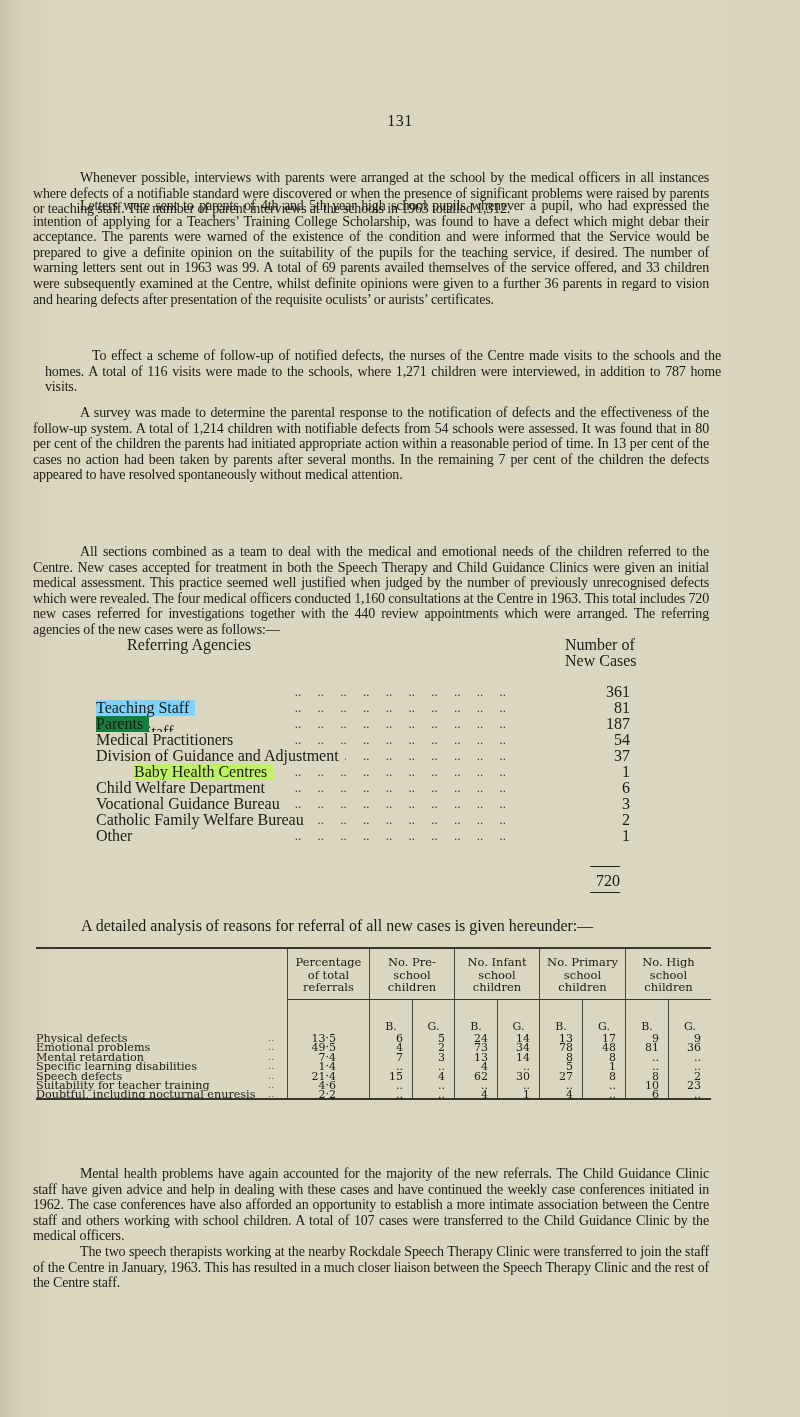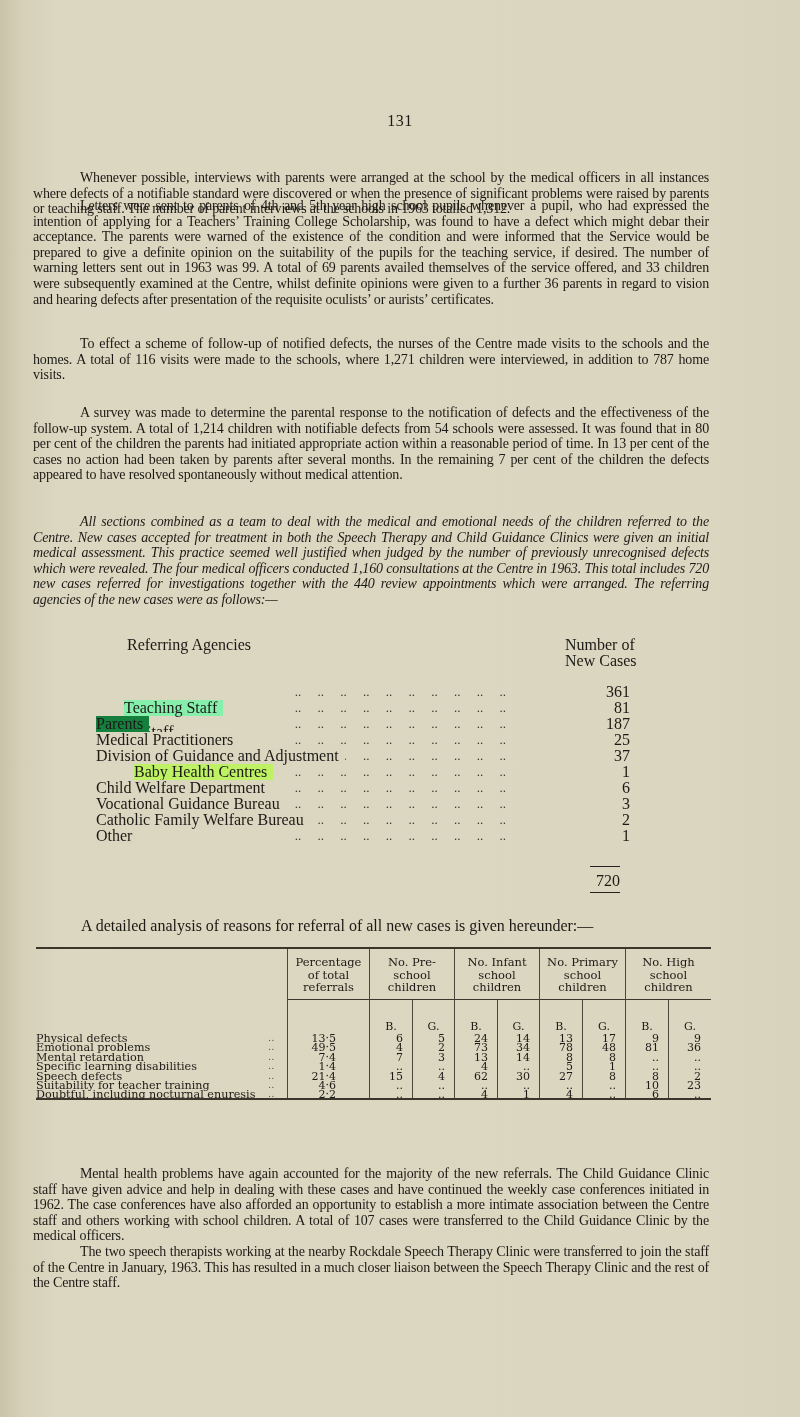--- a/index.html
+++ b/index.html
@@ -15,21 +15,21 @@
   .para {
     position:absolute; left:33px; width:676px;
     font-size:14px; line-height:15.6px; text-align:justify;
     font-stretch:condensed; letter-spacing:-0.15px;
   }
   .para .ind { display:inline-block; width:47px; }
   .p1 { top:170px; }
   .p2 { top:198px; }
   .p3 { top:336px; }
   .p4 { top:405px; }
-  .p5 { top:514px;font-style:italic; }
+  .p5 { top:544px; }
   .p6 { top:1166px; }
   .p7 { top:1244px; }
 
   
   .ag-head-left { position:absolute; left:127px; top:636px; font-size:16px; }
   .ag-head-right { position:absolute; left:565px; top:637px; font-size:16px; line-height:16px; }
   .ag-list { position:absolute; left:96px; top:684px; width:540px; }
   .ag-row { position:relative; height:16px; font-size:16px; line-height:16px; }
   .ag-row .lbl { position:absolute; left:0; white-space:nowrap; background:transparent; }
   .ag-row .dots { position:absolute; left:0; right:130px; top:0; letter-spacing:0; overflow:hidden; white-space:nowrap; color:#3b372f; font-size:13px; text-align:right; }
@@ -51,50 +51,50 @@
 </style>
 </head>
 <body>
 
 <div>
 
   <div class="page-num">131</div>
 
   <p class="para p1" style="margin:0"><span class="ind"></span><span>Whenever possible, interviews with parents were arranged at the school by the medical officers in all instances where defects of a notifiable standard were discovered or when the presence of significant problems were raised by parents or teaching staff.  The number of parent interviews at the schools in 1963 totalled 1,312.</span></p>
   <p class="para p2" style="margin:0"><span class="ind"></span><span>Letters were sent to parents of 4th and 5th year high school pupils whenever a pupil, who had expressed the intention of applying for a Teachers’ Training College Scholarship, was found to have a defect which might debar their acceptance.  The parents were warned of the existence of the condition and were informed that the Service would be prepared to give a definite opinion on the suitability of the pupils for the teaching service, if desired.  The number of warning letters sent out in 1963 was 99. A total of 69 parents availed themselves of the service offered, and 33 children were subsequently examined at the Centre, whilst definite opinions were given to a further 36 parents in regard to vision and hearing defects after presentation of the requisite oculists’ or aurists’ certificates.</span></p>
-  <p class="para p3" style="margin:0"><span class="ind"></span><span>To effect a scheme of follow-up of notified defects, the nurses of the Centre made visits to the schools and the homes.  A total of 116 visits were made to the schools, where 1,271 children were interviewed, in addition to 787 home visits.</span></p>
+  <p class="para p3" style="margin:12px"><span class="ind"></span><span>To effect a scheme of follow-up of notified defects, the nurses of the Centre made visits to the schools and the homes.  A total of 116 visits were made to the schools, where 1,271 children were interviewed, in addition to 787 home visits.</span></p>
   <p class="para p4" style="margin:0"><span class="ind"></span><span>A survey was made to determine the parental response to the notification of defects and the effectiveness of the follow-up system.  A total of 1,214 children with notifiable defects from 54 schools were assessed.  It was found that in 80 per cent of the children the parents had initiated appropriate action within a reasonable period of time.  In 13 per cent of the cases no action had been taken by parents after several months.  In the remaining 7 per cent of the children the defects appeared to have resolved spontaneously without medical attention.</span></p>
   <p class="para p5" style="margin:0"><span class="ind"></span><span>All sections combined as a team to deal with the medical and emotional needs of the children referred to the Centre.  New cases accepted for treatment in both the Speech Therapy and Child Guidance Clinics were given an initial medical assessment.  This practice seemed well justified when judged by the number of previously unrecognised defects which were revealed.  The four medical officers conducted 1,160 consultations at the Centre in 1963.  This total includes 720 new cases referred for investigations together with the 440 review appointments which were arranged.  The referring agencies of the new cases were as follows:—</span></p>
 
   <div class="ag-head-left">Referring Agencies</div>
   <div class="ag-head-right">
     <div>Number of</div>
     <div>New Cases</div>
   </div>
 
   <div class="ag-list" id="ag-list">
       <div class="ag-row">
         <span class="dots">..  ..  ..  ..  ..  ..  ..  ..  ..  ..</span>
         <span class="lbl" style="background: rgb(219, 214, 192); padding-right: 6px; margin-top: 40px;">Centre Staff</span>
         <span class="val">361</span>
       </div>
       <div class="ag-row">
         <span class="dots">..  ..  ..  ..  ..  ..  ..  ..  ..  ..</span>
-        <span class="lbl" style="background: #86efac; padding-right: 6px; margin-left: 28px;">Teaching Staff</span>
+        <span class="lbl" style="background: #7dd3fc; padding-right: 6px;">Teaching Staff</span>
         <span class="val">81</span>
       </div>
       <div class="ag-row">
         <span class="dots">..  ..  ..  ..  ..  ..  ..  ..  ..  ..</span>
         <span class="lbl" style="background: #15803d; padding-right: 6px;">Parents</span>
         <span class="val">187</span>
       </div>
       <div class="ag-row">
         <span class="dots">..  ..  ..  ..  ..  ..  ..  ..  ..  ..</span>
         <span class="lbl" style="background: rgb(219, 214, 192); padding-right: 6px;">Medical Practitioners</span>
-        <span class="val">25</span>
+        <span class="val">54</span>
       </div>
       <div class="ag-row">
         <span class="dots">..  ..  ..  ..  ..  ..  ..  ..  ..  ..</span>
         <span class="lbl" style="background: rgb(219, 214, 192); padding-right: 6px;">Division of Guidance and Adjustment</span>
         <span class="val">37</span>
       </div>
       <div class="ag-row">
         <span class="dots">..  ..  ..  ..  ..  ..  ..  ..  ..  ..</span>
         <span class="lbl" style="background: #bef264; padding-right: 6px; margin-left: 38px;">Baby Health Centres</span>
         <span class="val">1</span>

